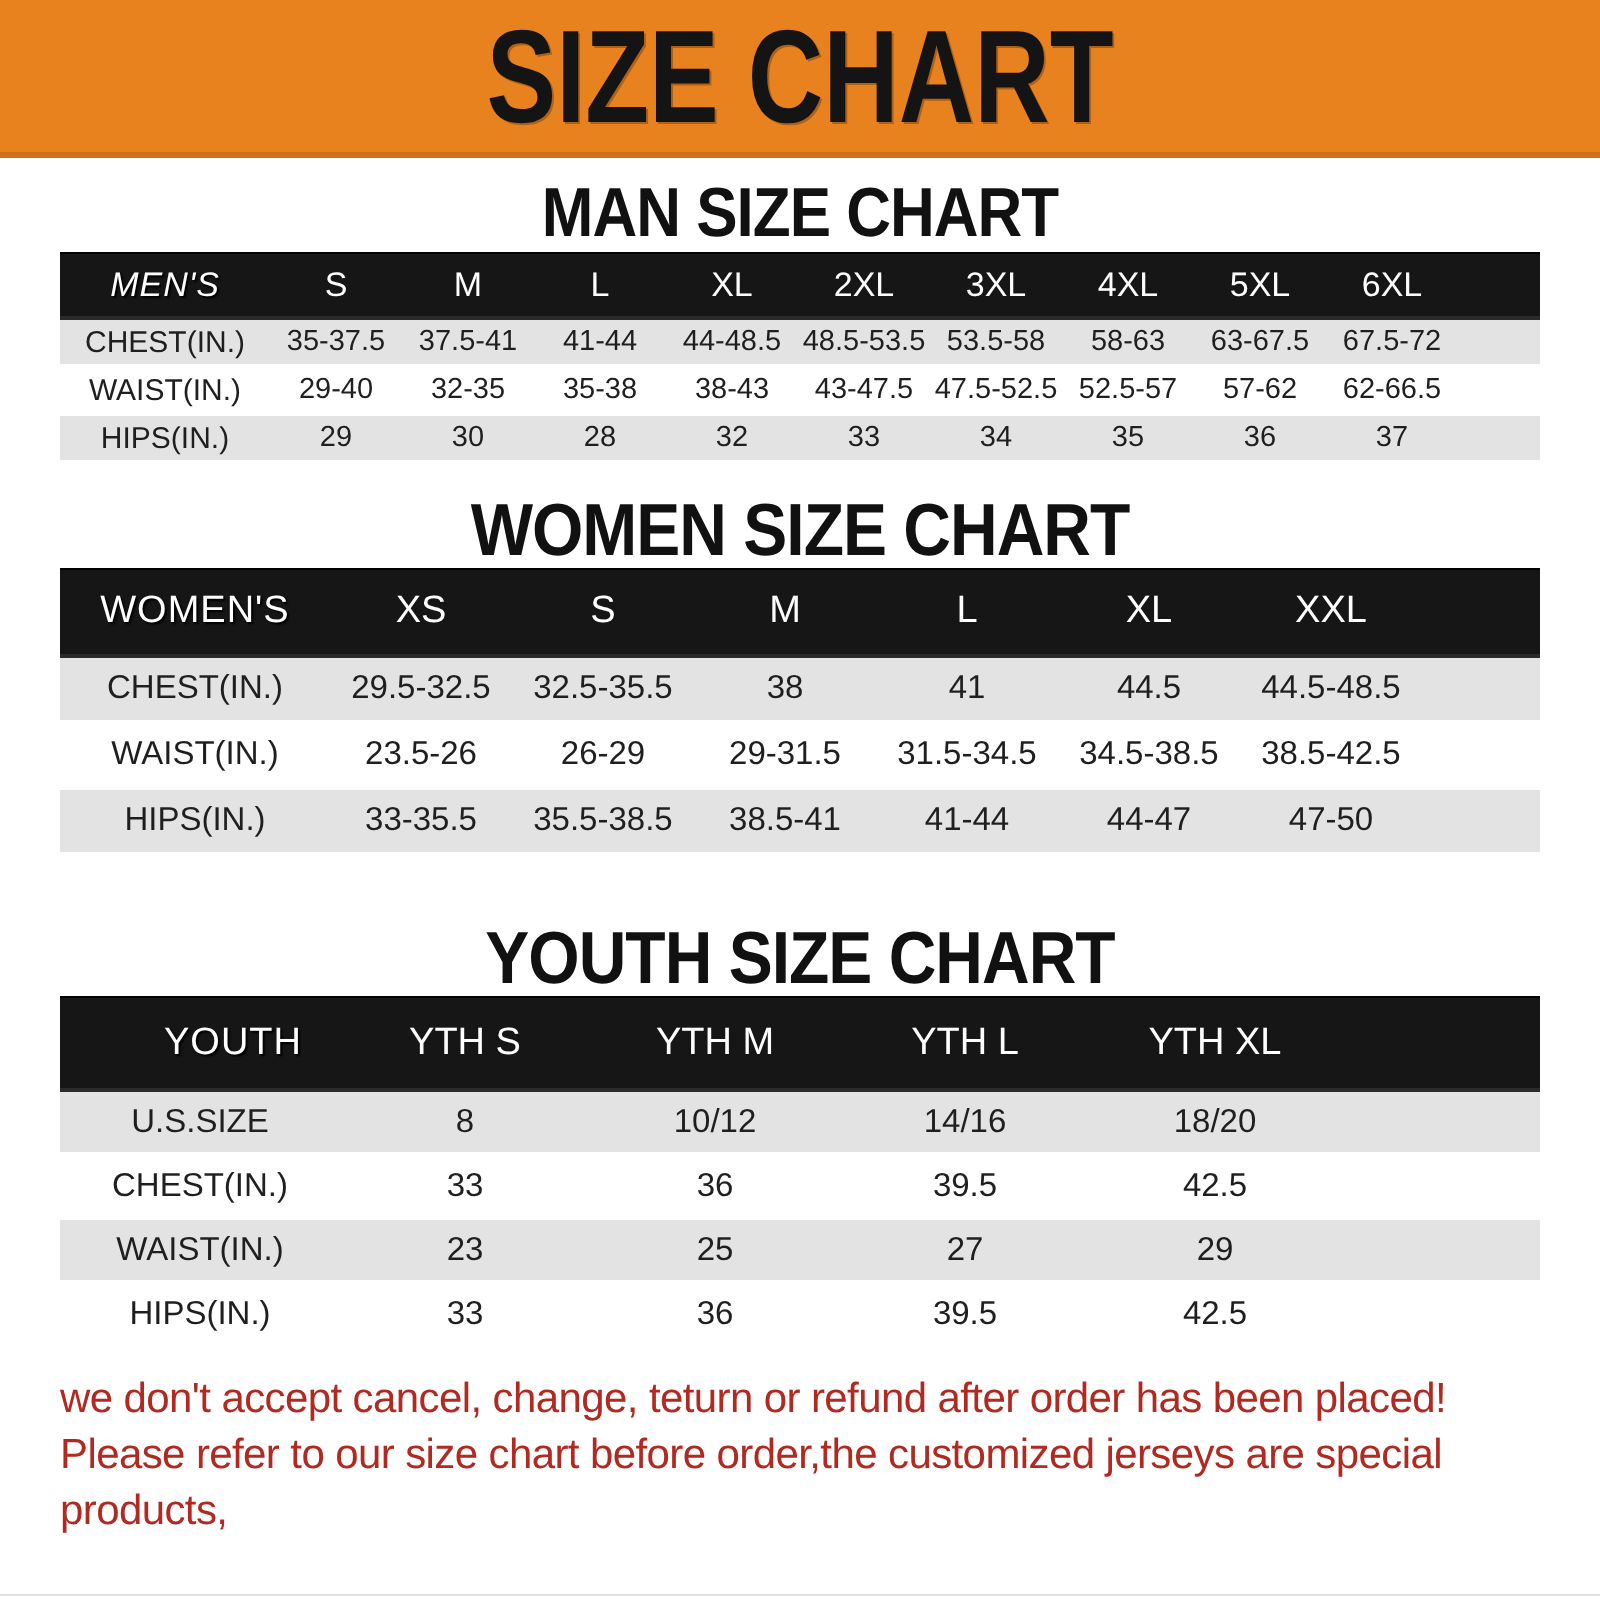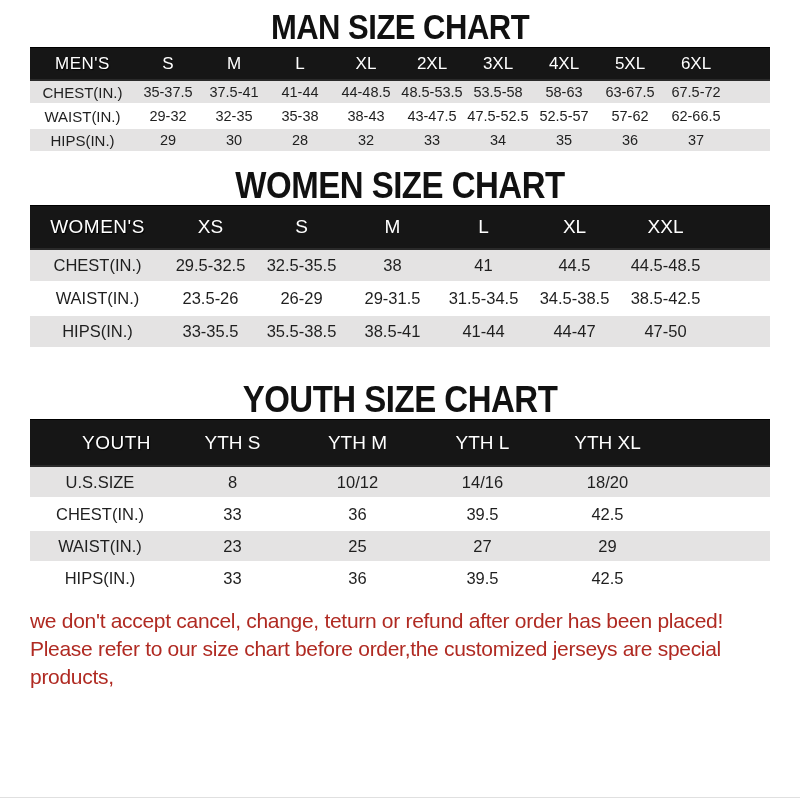--- a/index.html
+++ b/index.html
@@ -42,21 +42,21 @@
   th.corner{text-align:left;padding-left:11px;font-weight:bold;letter-spacing:0.5px;
     text-shadow:1px 1px 1px #000;}
 
   td{text-align:center;padding:0;border-bottom:2px solid #ffffff;}
   td.rlabel{font-weight:normal;}
   tr.stripe td{background:#E4E3E3;}
   tr.plain td{background:#ffffff;}
 
   
   .men tr.bar th{height:31px;font-size:17px;}
-  .men th.corner{font-size:24px;}
+  .men th.corner{font-size:24px;font-style:italic;}
   .men td{height:22px;font-size:14.5px;}
   .men td.rlabel{font-size:15px;}
   .men-col-label{width:105px;}.men-col-size{width:66px;}.men-col-fill{width:41px;}
 
   
   .wom tr.bar th{height:42px;font-size:19px;margin-left:40px;}
   .wom th.corner{font-size:26px;}
   .wom td{height:31px;font-size:16.5px;}
   .wom-col-label{width:135px;}.wom-col-size{width:91px;}.wom-col-fill{width:59px;}
 
@@ -68,20 +68,23 @@
 
   
   .footer{margin-top:12px;padding-left:30px;color:#B02A22;font-size:21px;line-height:28px;
     letter-spacing:-0.3px;}
 </style>
 </head>
 <body>
 
 <div class="page">
 
+  <div class="banner">
+    <span class="banner-text">SIZE CHART</span>
+  </div>
 
   <div class="section-heading h-men">
     <span class="sh">MAN SIZE CHART</span>
   </div>
 
   <table class="size-table men mt-men">
     <colgroup>
       <col class="men-col-label">
         <col class="men-col-size">
         <col class="men-col-size">
@@ -116,21 +119,21 @@
       <td>44-48.5</td>
       <td>48.5-53.5</td>
       <td>53.5-58</td>
       <td>58-63</td>
       <td>63-67.5</td>
       <td>67.5-72</td>
       <td></td>
     </tr>
     <tr class="plain">
       <td class="rlabel">WAIST(IN.)</td>
-      <td>29-32</td>
+      <td>29-40</td>
       <td>32-35</td>
       <td>35-38</td>
       <td>38-43</td>
       <td>43-47.5</td>
       <td>47.5-52.5</td>
       <td>52.5-57</td>
       <td>57-62</td>
       <td>62-66.5</td>
       <td></td>
     </tr>

